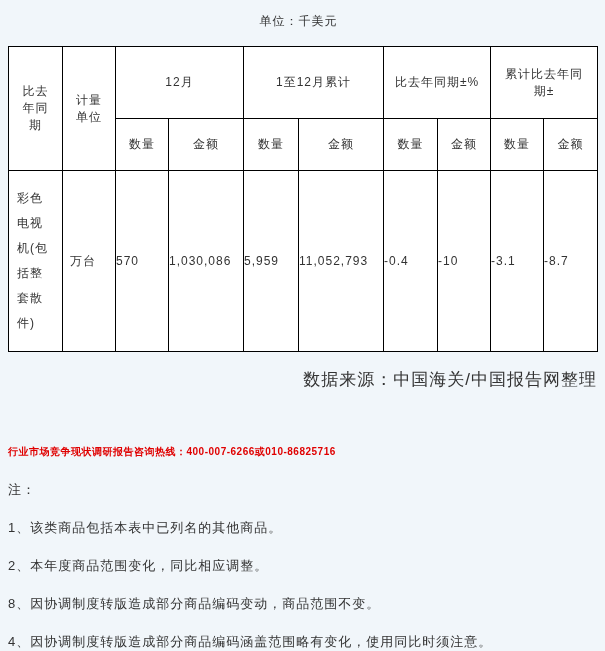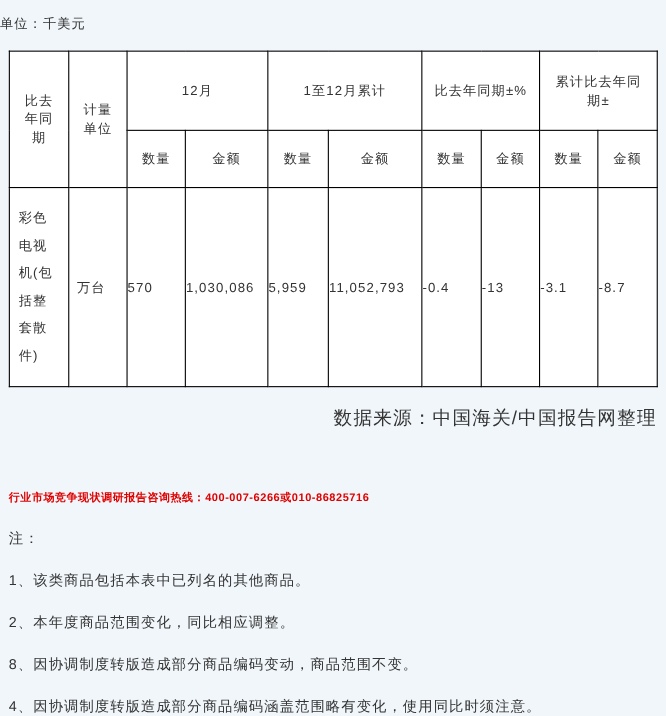--- a/index.html
+++ b/index.html
@@ -6,21 +6,21 @@
   html, body {
     width: 605px; height: 651px;
     background: #f1f6fa;
     font-family: "Liberation Sans", "DejaVu Sans", sans-serif;
     color: #333333;
     overflow: hidden;
   }
   .page { padding-top: 13px; }
 
   .unit-label {
-    text-align: left;
+    text-align: center;
     margin-right: 8px;
     font-size: 12px;
     letter-spacing: 1px;
     color: #333333;
   }
 
   table.data-table {
     border-collapse: collapse;
     background: #ffffff;
     margin: 16px 8px 0 8px;
@@ -112,21 +112,21 @@
     <tr class="data-row">
       <td class="cell-commodity">
         <span class="wrap">彩色电视机(包括整套散件)</span>
       </td>
       <td class="cell-unit">万台</td>
       <td class="cell-num">570</td>
       <td class="cell-num">1,030,086</td>
       <td class="cell-num">5,959</td>
       <td class="cell-num">11,052,793</td>
       <td class="cell-num">-0.4</td>
-      <td class="cell-num">-13</td>
+      <td class="cell-num">-10</td>
       <td class="cell-num">-3.1</td>
       <td class="cell-num">-8.7</td>
     </tr>
   </tbody>
     </table>
 
   <div class="data-source">数据来源：中国海关/中国报告网整理</div>
 
   <div class="hotline">行业市场竞争现状调研报告咨询热线：400-007-6266或010-86825716</div>
 

